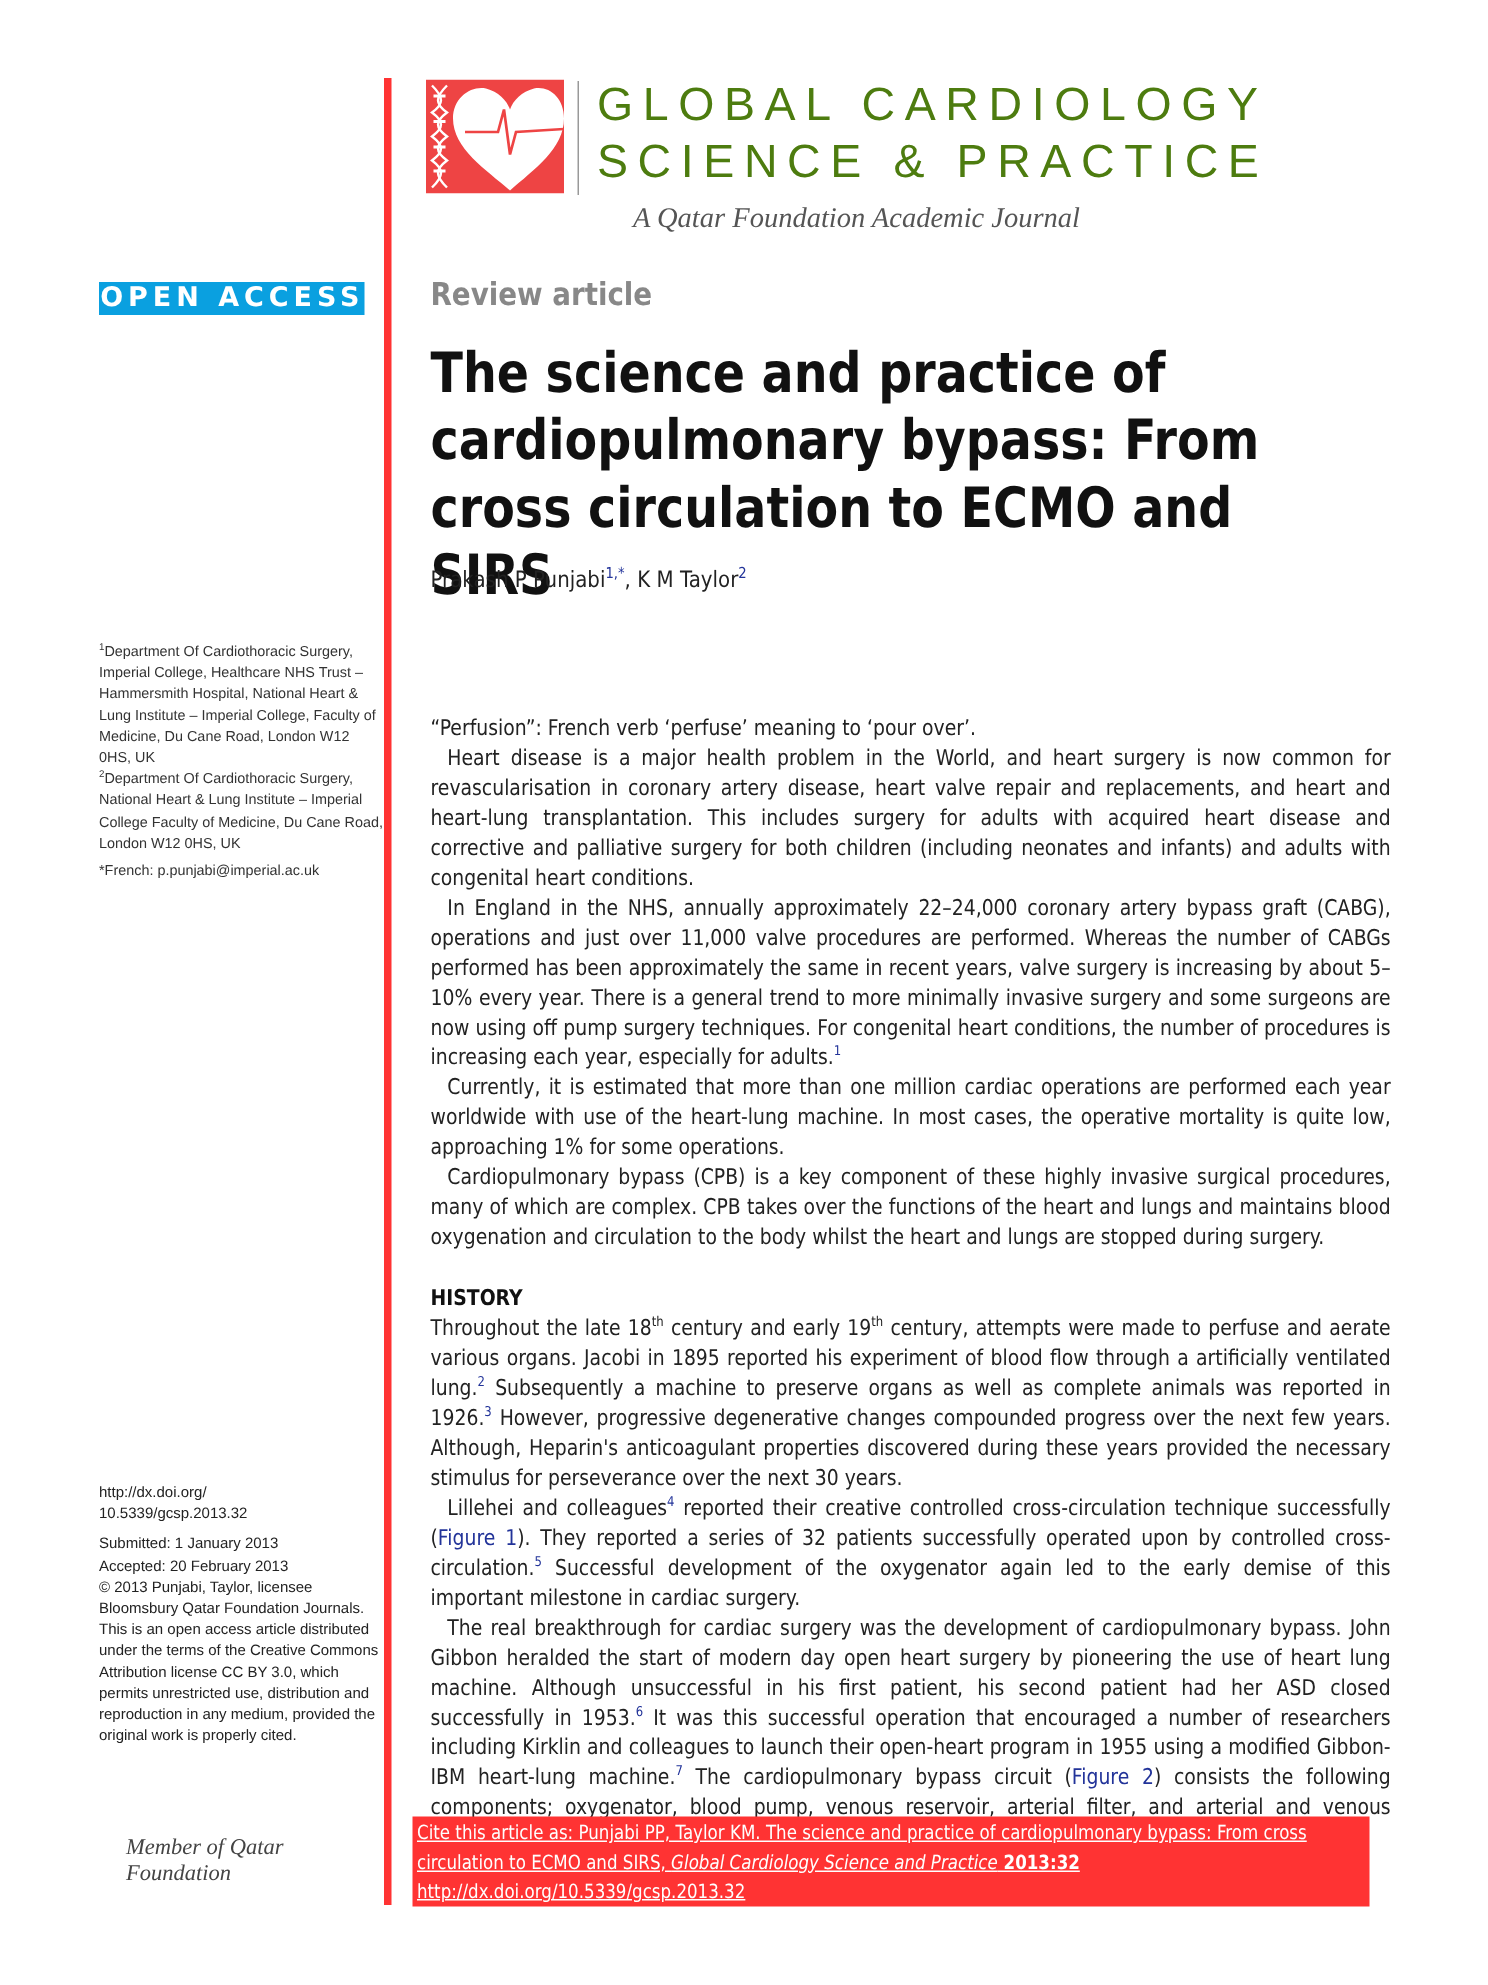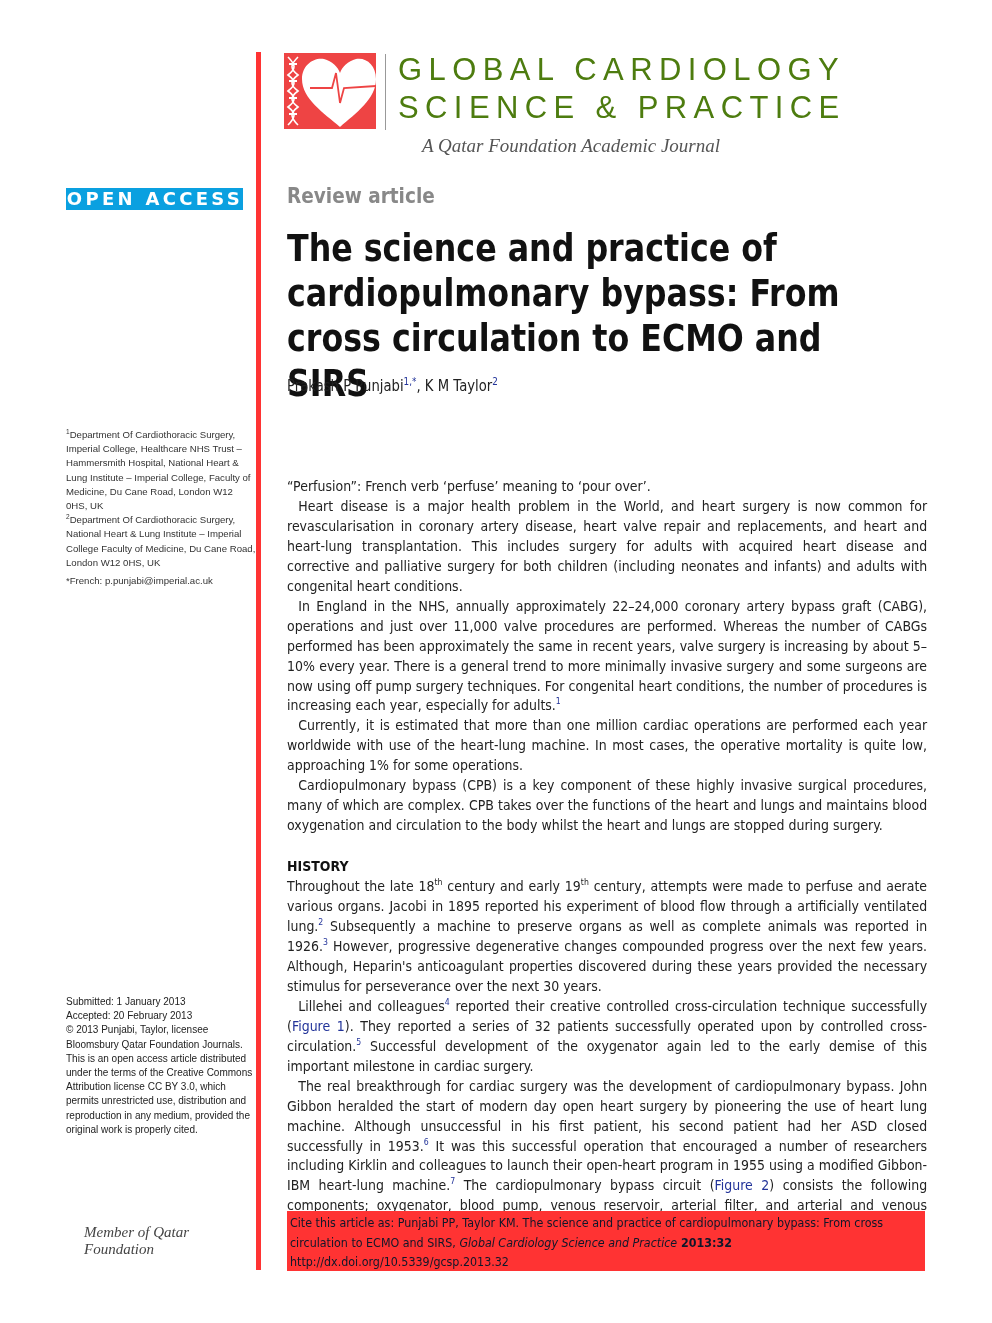--- a/index.html
+++ b/index.html
@@ -46,22 +46,22 @@
     .body-text { position: absolute; left: 287px; top: 433px; width: 640px; font-family: "DejaVu Sans", sans-serif;
                  font-size: 14.5px; line-height: 19.95px; color: #222; margin-top: 44px; }
     .body-text .inner { width: 740px; transform: scaleX(0.865); transform-origin: left top; }
     .body-text p { margin: 0; text-align: justify; }
     .body-text p.indent { text-indent: 13px; }
     .body-text sup { font-size: 9px; vertical-align: 6px; line-height: 0; }
     .body-text sup.ref { color: #223399; }
     .body-text .link { color: #223399; }
     .body-text h2 { margin: 21px 0 0 0; font-size: 14.5px; font-weight: bold; color: #111; line-height: 19.95px; }
 
-    .cite-box { position: absolute; left: 287px; top: 1211px; width: 638px; height: 60px; background: #ff3333; color: #0f172a;
-                font-size: 13px; line-height: 19.6px; font-family: "DejaVu Sans", sans-serif; box-sizing: border-box; padding: 2px 0 0 3px; }
+    .cite-box { position: absolute; left: 275px; top: 1211px; width: 638px; height: 60px; background: #ff3333; color: #ffffff;
+                font-size: 13px; line-height: 19.6px; font-family: "DejaVu Sans", sans-serif; box-sizing: border-box; padding: 2px 0 0 3px; text-decoration: underline; }
     .cite-box .inner { width: 740px; transform: scaleX(0.855); transform-origin: left top; }
     .cite-box p { margin: 0; }
   </style>
 </head>
 <body>
 
 <div class="red-rule"></div>
 
 <svg class="logo" viewBox="0 0 92 76">
   <rect x="0" y="0" width="92" height="76" fill="#ee4444"></rect>
@@ -85,20 +85,21 @@
 
 <div class="open-access">OPEN ACCESS</div>
 
 <div class="affil">
   <p><sup>1</sup><span>Department Of Cardiothoracic Surgery, Imperial College, Healthcare NHS Trust – Hammersmith Hospital, National Heart &amp; Lung Institute – Imperial College, Faculty of Medicine, Du Cane Road, London W12 0HS, UK</span></p>
   <p><sup>2</sup><span>Department Of Cardiothoracic Surgery, National Heart &amp; Lung Institute – Imperial College Faculty of Medicine, Du Cane Road, London W12 0HS, UK</span></p>
   <p class="email">*French: p.punjabi@imperial.ac.uk</p>
 </div>
 
 <div class="doi-block">
+  <p><span>http://dx.doi.org/</span><br><span>10.5339/gcsp.2013.32</span></p>
   <p class="gap">Submitted: 1 January 2013</p>
   <p>Accepted: 20 February 2013</p>
   <p>© 2013 Punjabi, Taylor, licensee Bloomsbury Qatar Foundation Journals. This is an open access article distributed under the terms of the Creative Commons Attribution license CC BY 3.0, which permits unrestricted use, distribution and reproduction in any medium, provided the original work is properly cited.</p>
 </div>
 
 <div class="qscience">
   <div class="qs-member">Member of Qatar Foundation</div>
 </div>
 
 <div class="article-type">Review article</div>

